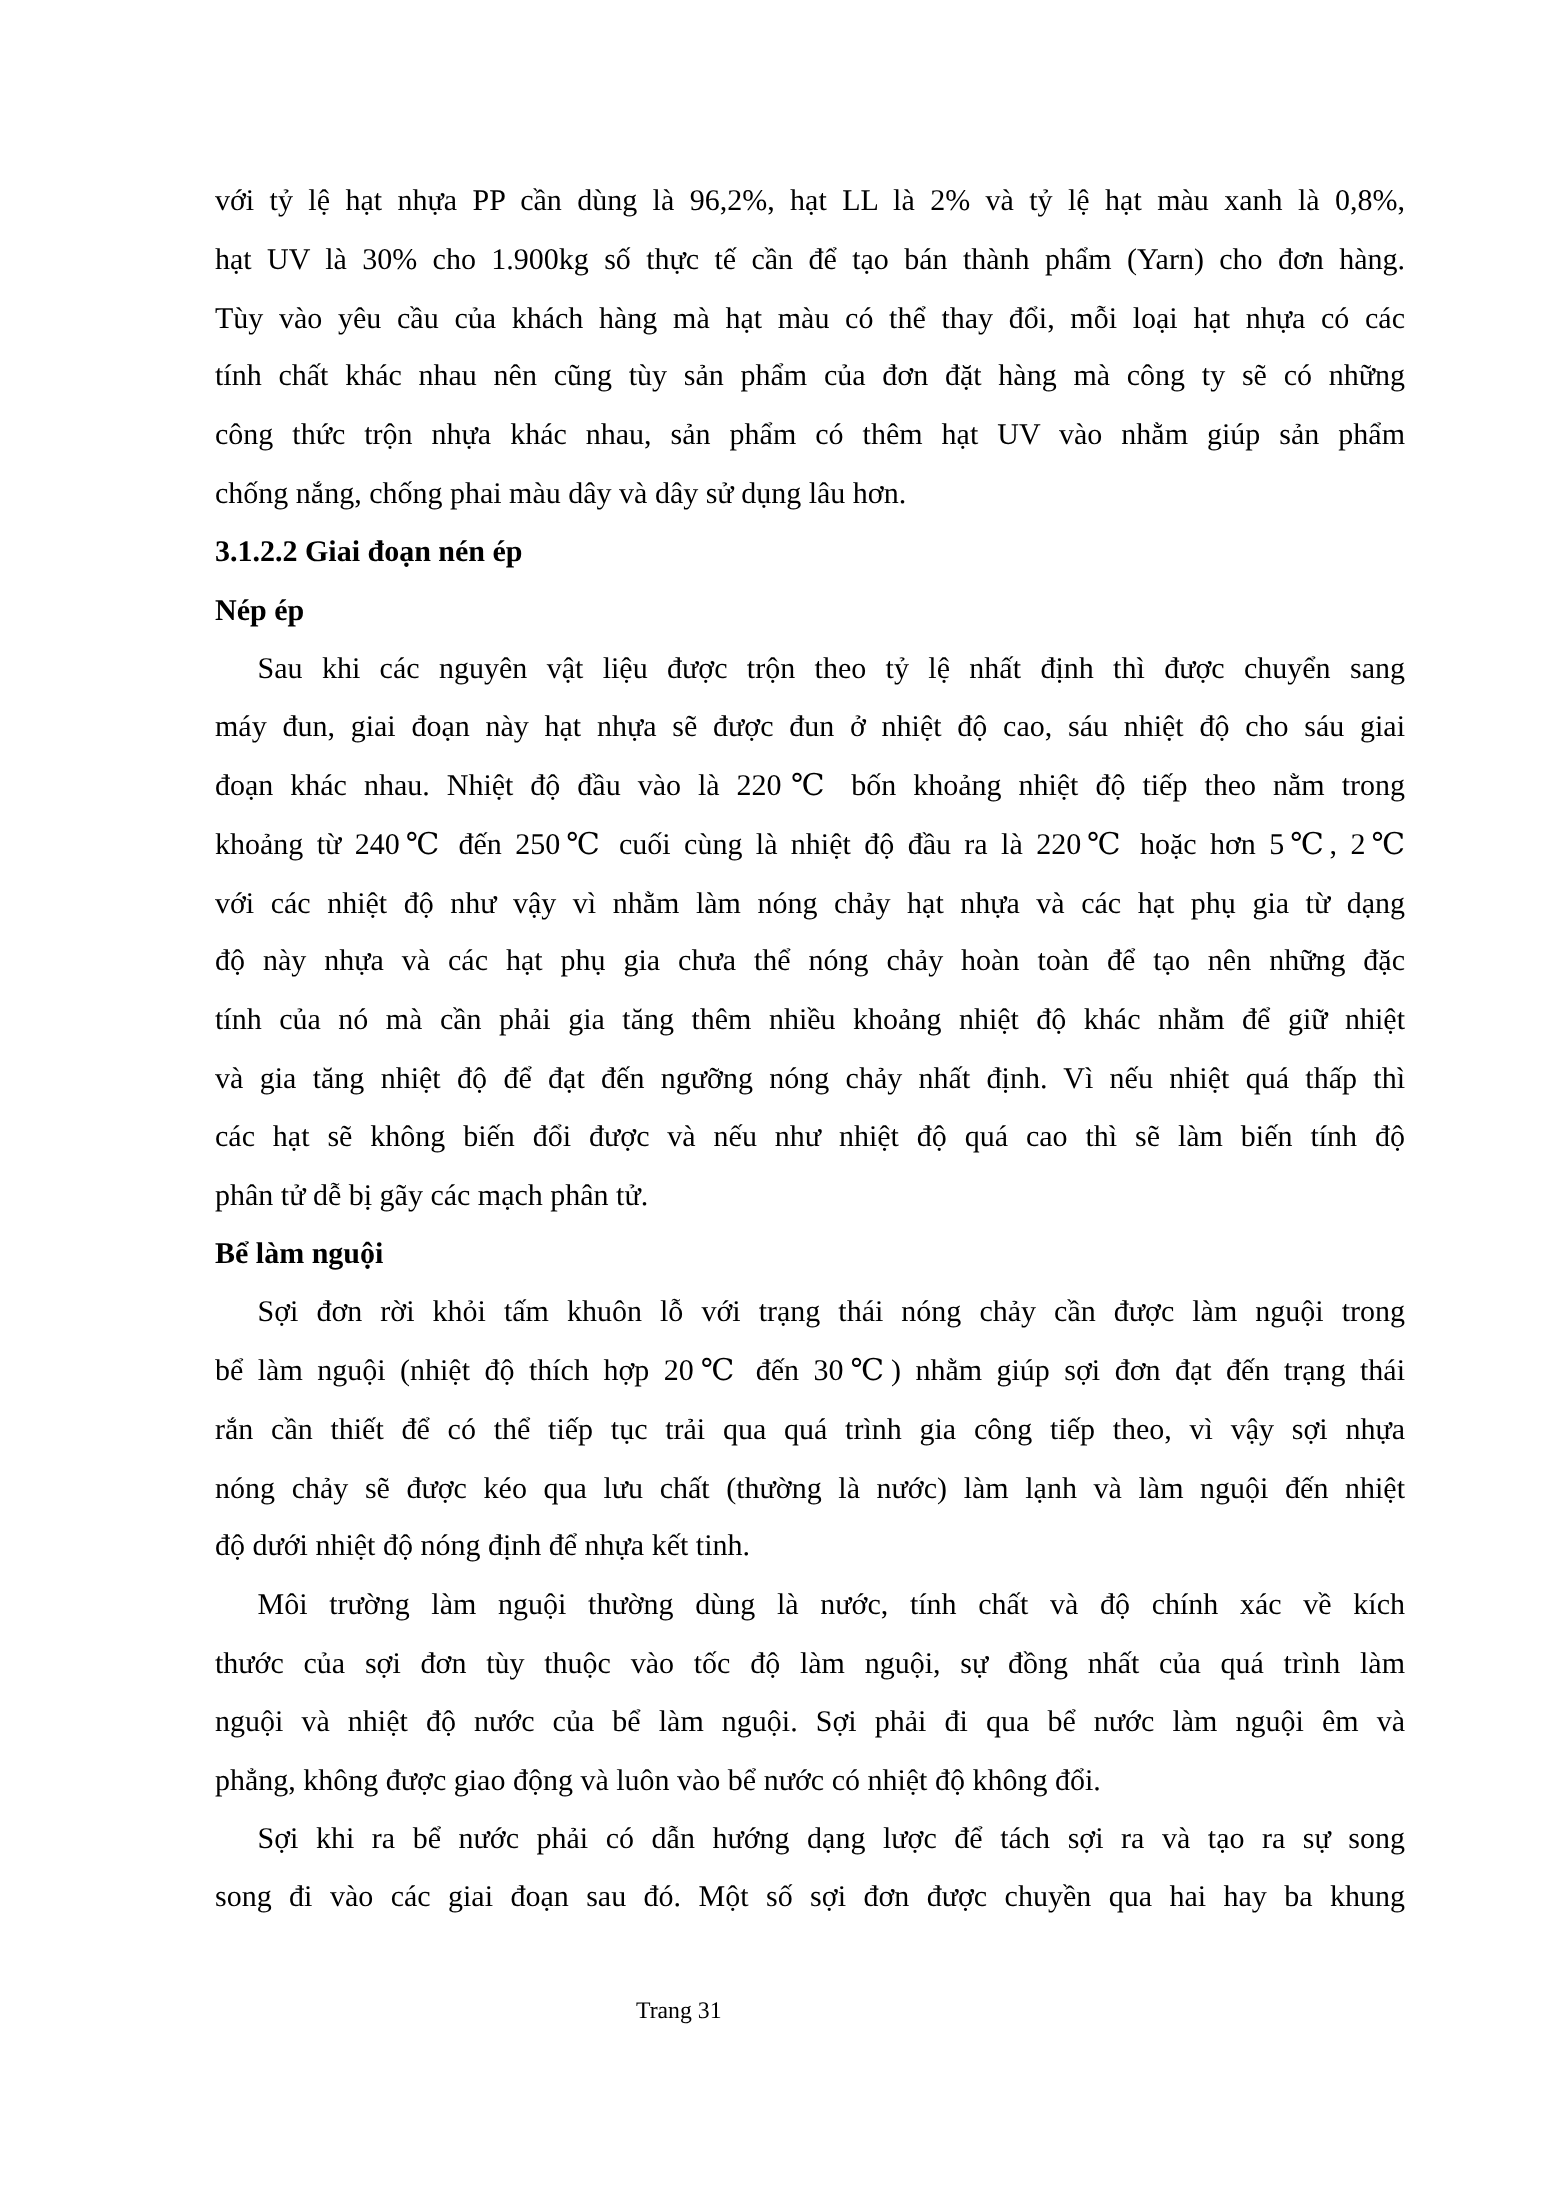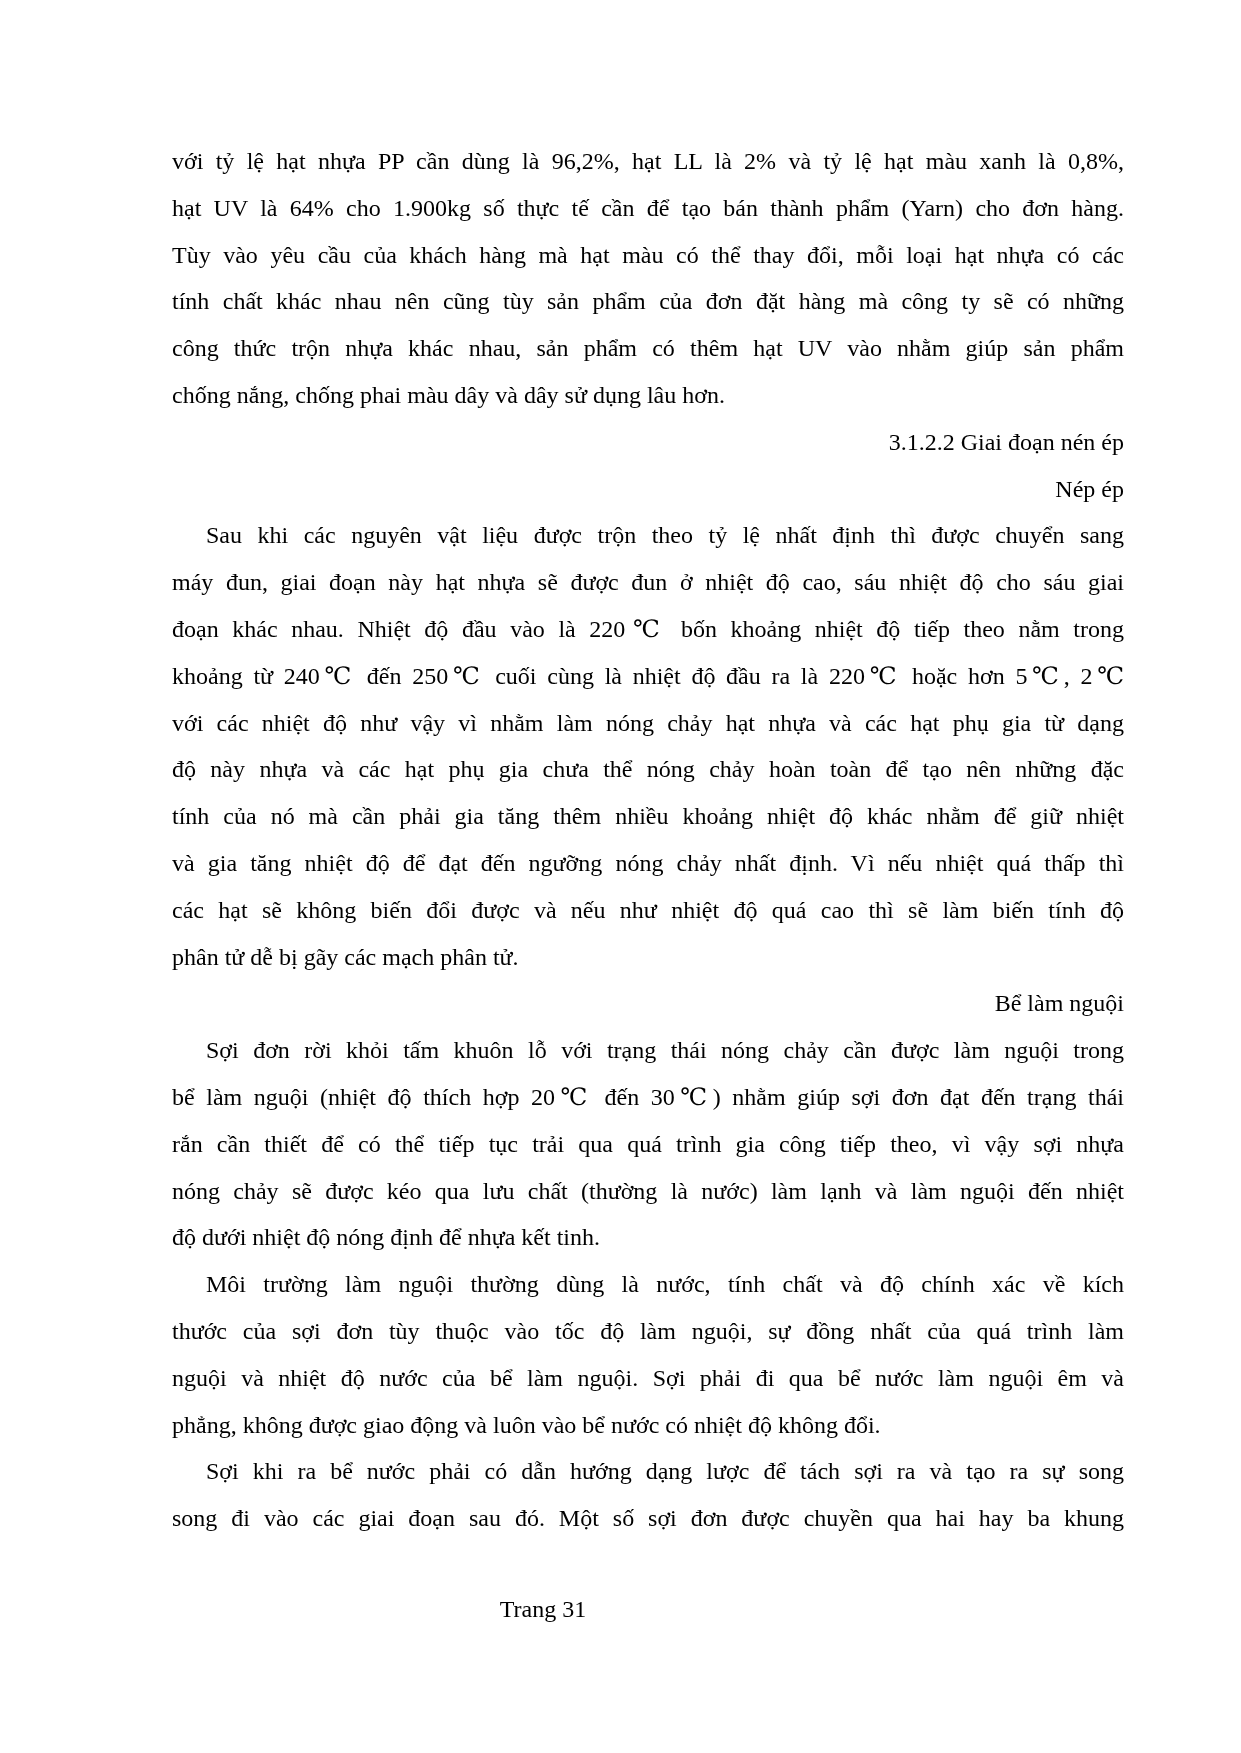--- a/index.html
+++ b/index.html
@@ -27,44 +27,43 @@
     line-height: 46.8px;
     white-space: normal;
     text-align: left;
   }
   .line.justify {
     text-align: justify;
     text-align-last: justify;
     -moz-text-align-last: justify;
   }
   .line.bold {
-    font-weight: normal;
-    text-align: right;
+    font-weight: bold;
   }
   .line.indent {
     text-indent: 34px;
   }
   .footer {
     position: absolute;
     top: 1586px;
     left: 0;
     width: 1086px;
     text-align: center;
-    font-size: 24px;
+    font-size: 19px;
     line-height: 46.8px;
   }
 </style>
 </head>
 <body>
 
 <div class="page">
   <div class="text-block">
 
   <div class="line justify">với tỷ lệ hạt nhựa PP cần dùng là 96,2%, hạt LL là 2% và tỷ lệ hạt màu xanh là 0,8%,</div>
-      <div class="line justify">hạt UV là 64% cho 1.900kg số thực tế cần để tạo bán thành phẩm (Yarn) cho đơn hàng.</div>
+      <div class="line justify">hạt UV là 30% cho 1.900kg số thực tế cần để tạo bán thành phẩm (Yarn) cho đơn hàng.</div>
       <div class="line justify">Tùy vào yêu cầu của khách hàng mà hạt màu có thể thay đổi, mỗi loại hạt nhựa có các</div>
       <div class="line justify">tính chất khác nhau nên cũng tùy sản phẩm của đơn đặt hàng mà công ty sẽ có những</div>
       <div class="line justify">công thức trộn nhựa khác nhau, sản phẩm có thêm hạt UV vào nhằm giúp sản phẩm</div>
       <div class="line">chống nắng, chống phai màu dây và dây sử dụng lâu hơn.</div>
       <div class="line bold">3.1.2.2 Giai đoạn nén ép</div>
       <div class="line bold">Nép ép</div>
       <div class="line indent justify">Sau khi các nguyên vật liệu được trộn theo tỷ lệ nhất định thì được chuyển sang</div>
       <div class="line justify">máy đun, giai đoạn này hạt nhựa sẽ được đun ở nhiệt độ cao, sáu nhiệt độ cho sáu giai</div>
       <div class="line justify">đoạn khác nhau. Nhiệt độ đầu vào là 220℃ bốn khoảng nhiệt độ tiếp theo nằm trong</div>
       <div class="line justify">khoảng từ 240℃ đến 250℃ cuối cùng là nhiệt độ đầu ra là 220℃ hoặc hơn 5℃, 2℃</div>

